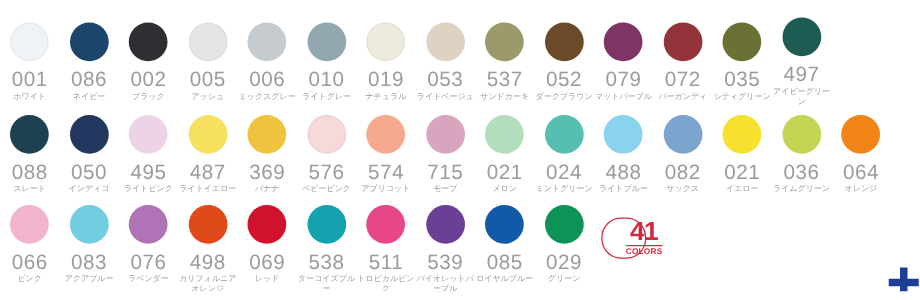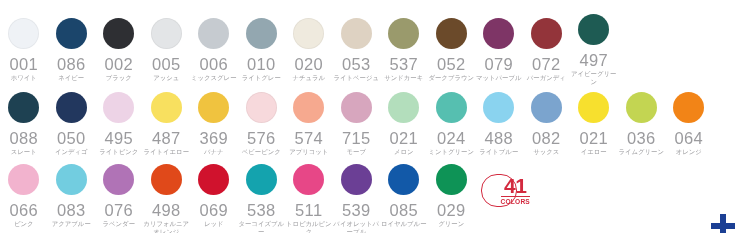--- a/index.html
+++ b/index.html
@@ -151,21 +151,21 @@
         <span class="code">006</span>
         <span class="name">ミックスグレー</span>
       </div>
       <div class="swatch-cell">
         <span class="dot" title="#93a7b0" style="background: rgb(147, 167, 176);"></span>
         <span class="code">010</span>
         <span class="name">ライトグレー</span>
       </div>
       <div class="swatch-cell">
         <span class="dot light-edge" title="#efeade" style="background: rgb(239, 234, 222);"></span>
-        <span class="code">020</span>
+        <span class="code">019</span>
         <span class="name">ナチュラル</span>
       </div>
       <div class="swatch-cell">
         <span class="dot" title="#ded2c2" style="background: rgb(222, 210, 194);"></span>
         <span class="code">053</span>
         <span class="name">ライトベージュ</span>
       </div>
       <div class="swatch-cell">
         <span class="dot" title="#9a9a6c" style="background: rgb(154, 154, 108);"></span>
         <span class="code">537</span>
@@ -178,20 +178,25 @@
       </div>
       <div class="swatch-cell">
         <span class="dot" title="#7e3566" style="background: rgb(126, 53, 102);"></span>
         <span class="code">079</span>
         <span class="name">マットパープル</span>
       </div>
       <div class="swatch-cell">
         <span class="dot" title="#93343a" style="background: rgb(147, 52, 58);"></span>
         <span class="code">072</span>
         <span class="name">バーガンディ</span>
+      </div>
+      <div class="swatch-cell">
+        <span class="dot" title="#6b7134" style="background: rgb(107, 113, 52);"></span>
+        <span class="code">035</span>
+        <span class="name">シティグリーン</span>
       </div>
       <div class="swatch-cell">
         <span class="dot" title="#1e5b53" style="background: rgb(30, 91, 83);"></span>
         <span class="code">497</span>
         <span class="name">アイビーグリーン</span>
       </div>
     </div>
   <div class="row row-2">
       <div class="swatch-cell">
         <span class="dot" title="#1e4152" style="background: rgb(30, 65, 82);"></span>

